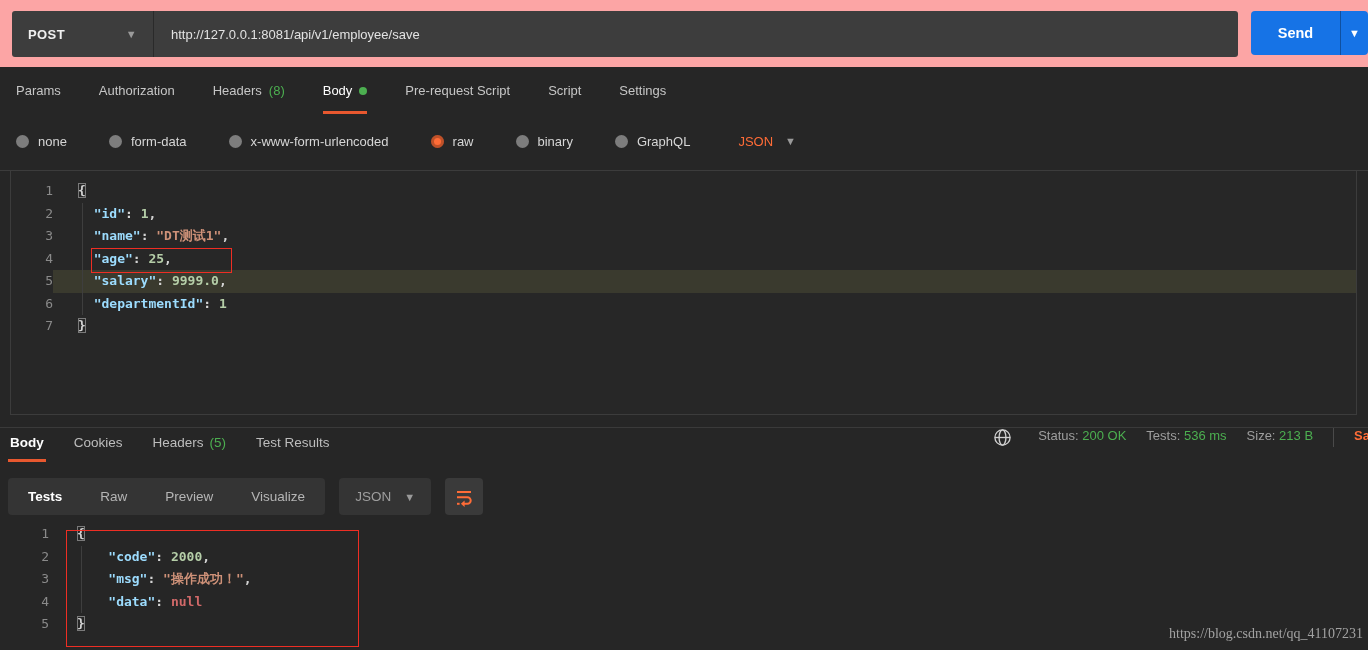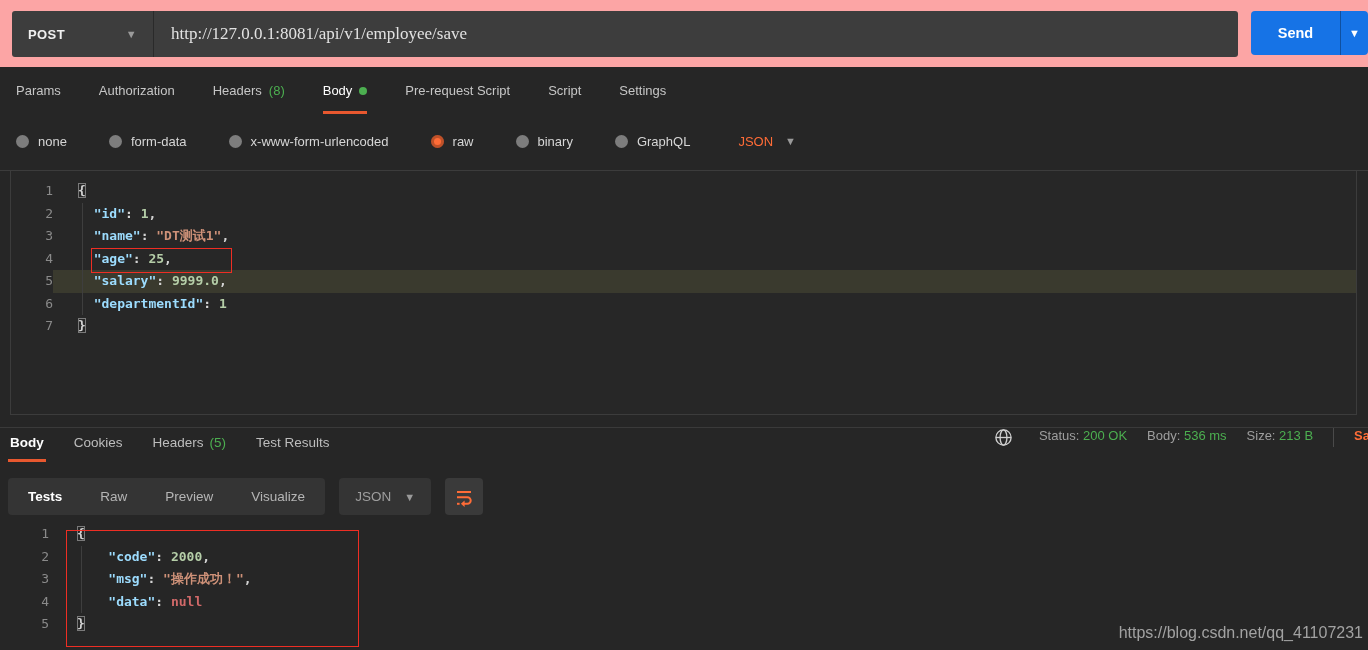--- a/index.html
+++ b/index.html
@@ -7,21 +7,21 @@
        font-family:"Liberation Sans",sans-serif;color:#d6d6d6;}
   
   .top-bar{position:absolute;left:0;top:0;width:100%;height:67px;background:#fca5a5;}
   .url-group{position:absolute;left:12px;top:11px;width:1226px;height:46px;background:#3d3d3d;
              border-radius:3px;display:flex;align-items:stretch;}
   .method-select{width:142px;display:flex;align-items:center;justify-content:space-between;
                  padding:0 16px;box-sizing:border-box;border-right:1px solid #2a2a2a;
                  color:#f0f0f0;font-weight:bold;font-size:13px;letter-spacing:.4px;cursor:pointer;}
   .caret{color:#9a9a9a;font-size:11px;}
   .url-input{flex:1;background:transparent;border:none;outline:none;color:#e2e2e2;
-             font-size:17px;padding:2px 17px;font-family:Liberation Serif, serif;}
+             font-size:13px;padding:2px 17px;font-family:Liberation Sans, sans-serif;}
   .send-split{position:absolute;left:1251px;top:11px;height:44px;display:flex;border-radius:4px;overflow:hidden;}
   .send-btn{width:89px;border:none;background:var(--send-blue,#1673e6);color:#fff;font-weight:bold;
             font-size:14.5px;cursor:pointer;font-family:"Liberation Sans",sans-serif;}
   .send-caret{width:28px;border:none;background:var(--send-blue,#1673e6);color:#fff;cursor:pointer;
               border-left:1px solid rgba(0,0,0,.3);display:flex;align-items:center;justify-content:center;}
   .send-caret .caret{color:#fff;}
   
   .req-tabs{position:absolute;left:16px;top:83px;display:flex;gap:38px;font-size:13px;color:#c6c6c6;}
   .tab{display:flex;align-items:center;gap:7px;padding-bottom:13px;cursor:pointer;border-bottom:3px solid transparent;}
   .tab.active{color:#fff;border-bottom-color:var(--underline-orange,#e8582f);}
@@ -72,21 +72,21 @@
   
   .resp-toolbar{position:absolute;left:8px;top:478px;height:37px;display:flex;gap:14px;}
   .view-group{display:flex;align-items:center;background:#343434;border-radius:4px;padding:0 1px;}
   .view-item{padding:0 19px;line-height:37px;color:#b5b5b5;font-size:13.5px;cursor:pointer;}
   .view-item.active{color:#fff;font-weight:bold;}
   .lang-box{width:92px;background:#343434;border-radius:4px;display:flex;align-items:center;
             justify-content:center;gap:13px;color:#9e9e9e;font-size:13.5px;cursor:pointer;}
   .wrap-btn{width:38px;background:#3a3a3a;border-radius:4px;border:none;display:flex;align-items:center;
             justify-content:center;cursor:pointer;}
   
-  .watermark{position:absolute;right:5px;bottom:8px;font-size:16px;color:#a2a2a2;}
+  .watermark{position:absolute;right:5px;bottom:8px;font-size:14px;color:#a2a2a2;font-family:Liberation Serif, serif;}
 </style>
 </head>
 <body>
 
 <div class="app">
 
   <div class="top-bar">
     <div class="url-group">
       <div class="method-select">
         <span>POST</span>
@@ -199,21 +199,21 @@
           <circle cx="10" cy="10" r="8"></circle>
             <ellipse cx="10" cy="10" rx="3.6" ry="8"></ellipse>
             <path d="M2 10 H18"></path>
         </svg>
       </span>
       <span class="meta-pair">
         <span>Status:</span>
         <span class="meta-val">200 OK</span>
       </span>
       <span class="meta-pair">
-        <span>Body:</span>
+        <span>Tests:</span>
         <span class="meta-val">536 ms</span>
       </span>
       <span class="meta-pair">
         <span>Size:</span>
         <span class="meta-val">213 B</span>
       </span>
       <span class="meta-divider"></span>
       <span class="save-link">Sa</span>
     </div>
   </div>

